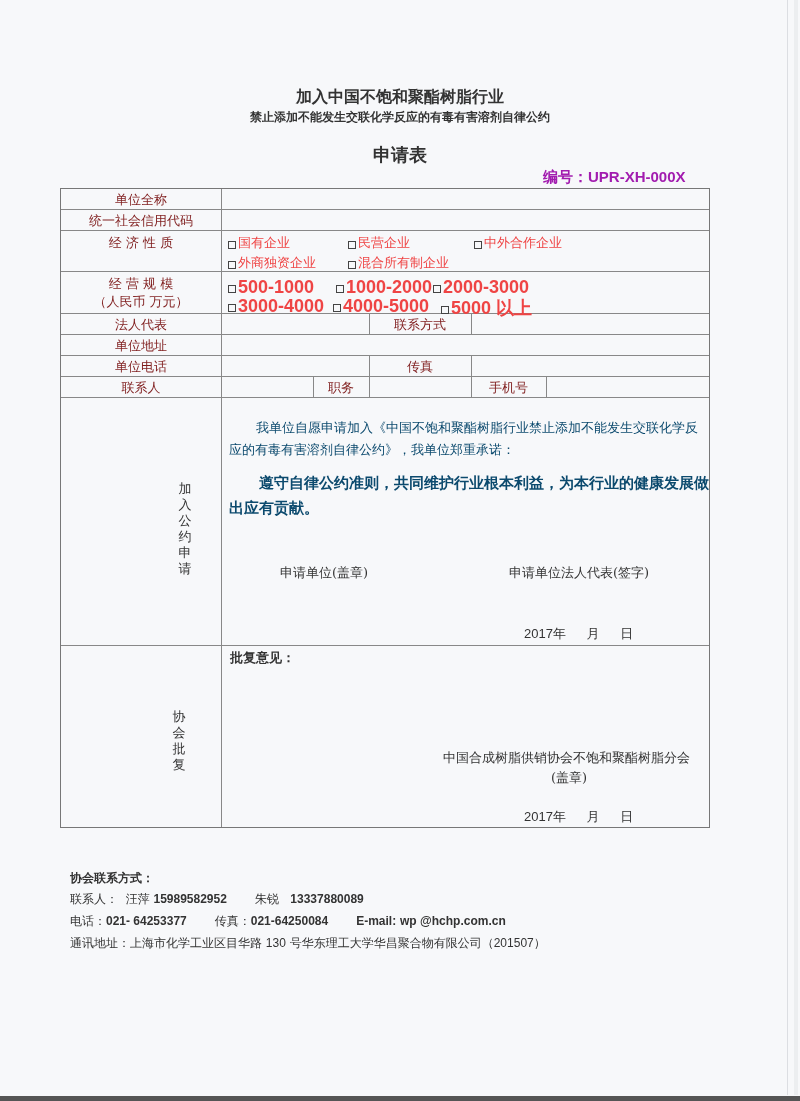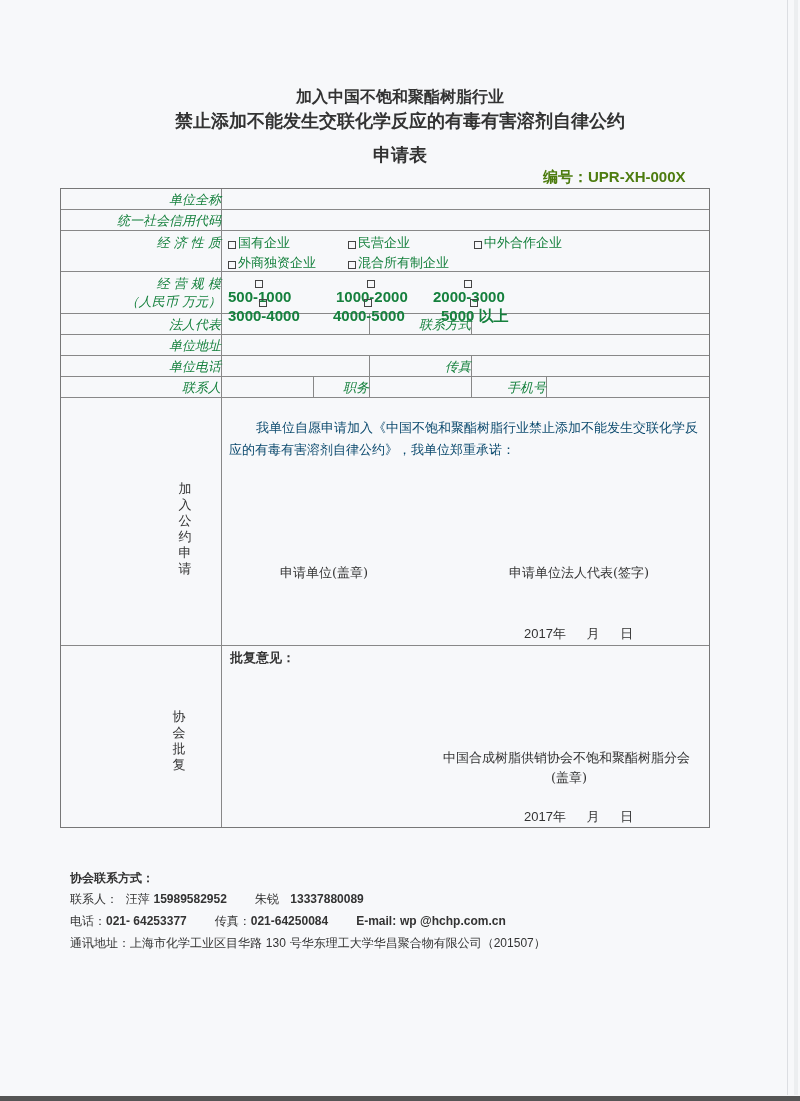--- a/index.html
+++ b/index.html
@@ -23,48 +23,47 @@
   }
   .scan-bottom {
     position: absolute; left: 0; bottom: 0; width: 800px; height: 5px;
     background: #555;
   }
   .title1, .title2, .title3 {
     position: absolute; left: 0; width: 800px; text-align: center;
     font-weight: bold; color: #333;
   }
   .title1 { top: 87px; font-size: 16px; }
-  .title2 { top: 109px; font-size: 18px; }
+  .title2 { top: 109px; font-size: 12px; }
   .title3 { top: 143px; font-size: 18px; }
   .doc-no {
     position: absolute; top: 168px; left: 543px;
-    font-size: 15px; font-weight: bold; color: #4d7c0f;
+    font-size: 15px; font-weight: bold; color: #a21caf;
   }
   .doc-no .num { font-family: "Liberation Sans", sans-serif; }
 
   .form {
     position: absolute; left: 60px; top: 188px;
     width: 650px; height: 640px;
     border: 1px solid #777;
     box-sizing: border-box;
   }
   .hl { position: absolute; height: 1px; background: #888; }
   .vl { position: absolute; width: 1px; background: #888; }
 
   .cell-label {
-    position: absolute; text-align: right; font-size: 13px; color: #15803d;
+    position: absolute; text-align: center; font-size: 13px; color: #7f1d1d;
     white-space: nowrap;
-    font-style: italic;
   }
 
   .opt {
-    position: absolute; font-size: 13px; color: #15803d; white-space: nowrap;
+    position: absolute; font-size: 13px; color: #ef4444; white-space: nowrap;
     display: flex; align-items: center; text-align: center;
   }
-  .opt.sans { font-family: "Liberation Sans", sans-serif; font-weight: bold; font-size: 15px; flex-direction: column; }
+  .opt.sans { font-family: "Liberation Sans", sans-serif; font-weight: bold; font-size: 18px; }
   .chk {
     display: inline-block; width: 6px; height: 6px;
     border: 1px solid #444; margin-right: 2px; margin-top: 3px;
   }
 
   .vertical-label {
     position: absolute; font-size: 13px; color: #333;
     width: 16px; text-align: center; line-height: 16px;
   }
 
@@ -191,20 +190,21 @@
 
   <div class="vertical-label" style="left:116px;top:292px">
     <div>加</div>
     <div>入</div>
     <div>公</div>
     <div>约</div>
     <div>申</div>
     <div>请</div>
   </div>
   <div class="para" style="left:168px;top:228px;width:480px;text-indent:27px">我单位自愿申请加入《中国不饱和聚酯树脂行业禁止添加不能发生交联化学反应的有毒有害溶剂自律公约》，我单位郑重承诺：</div>
+  <div class="para bold" style="left:168px;top:282px;width:480px;text-indent:30px">遵守自律公约准则，共同维护行业根本利益，为本行业的健康发展做出应有贡献。</div>
   <div class="sig" style="left:219px;top:375px">申请单位(盖章)</div>
   <div class="sig" style="left:448px;top:375px">申请单位法人代表(签字)</div>
   <div class="date" style="left:463px;top:436px">
     <span class="yr">2017</span><span>年</span>&nbsp;&nbsp;&nbsp;&nbsp;&nbsp;<span>月</span>&nbsp;&nbsp;&nbsp;&nbsp;&nbsp;<span>日</span>
   </div>
 
   <div class="vertical-label" style="left:110px;top:520px">
     <div>协</div>
     <div>会</div>
     <div>批</div>

